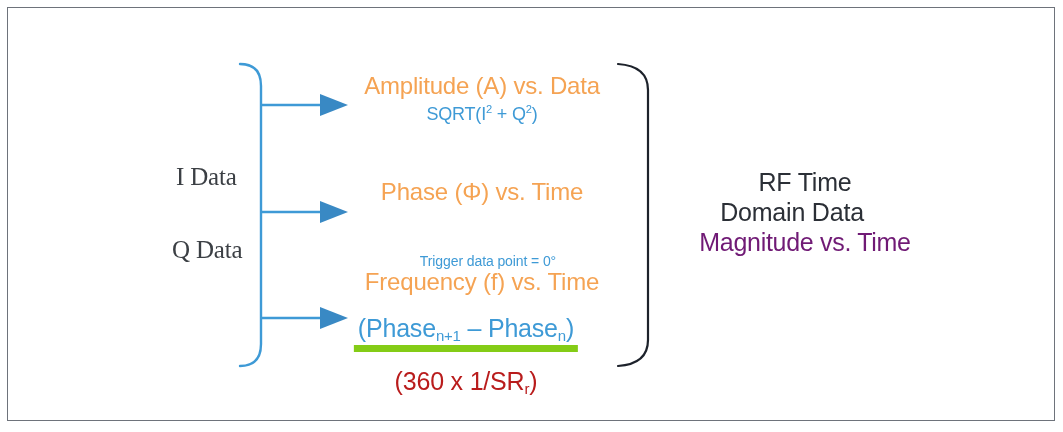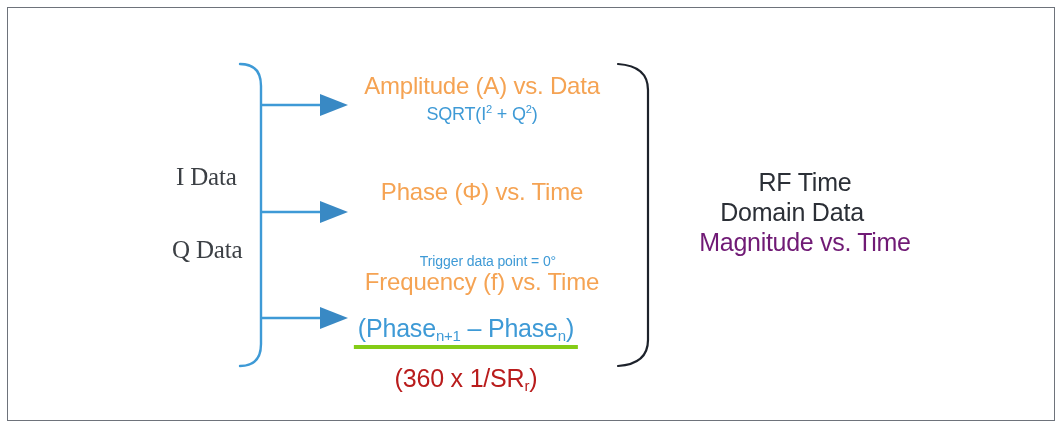--- a/index.html
+++ b/index.html
@@ -88,21 +88,21 @@
   .frac {
     position: absolute;
     transform: translateX(-50%);
     text-align: center;
   }
   .frac .num {
     color: #3e9ad6;
     font-size: 25px;
     letter-spacing: -0.2px;
     padding: 0 4px 2px 4px;
-    border-bottom: 4px solid #84cc16;
+    border-bottom: 7px solid #84cc16;
     display: inline-block;
   }
   .frac .den {
     color: #b91c1c;
     font-size: 25px;
     letter-spacing: -0.2px;
     display: block;
     padding-top: 15px;
   }
 </style>

